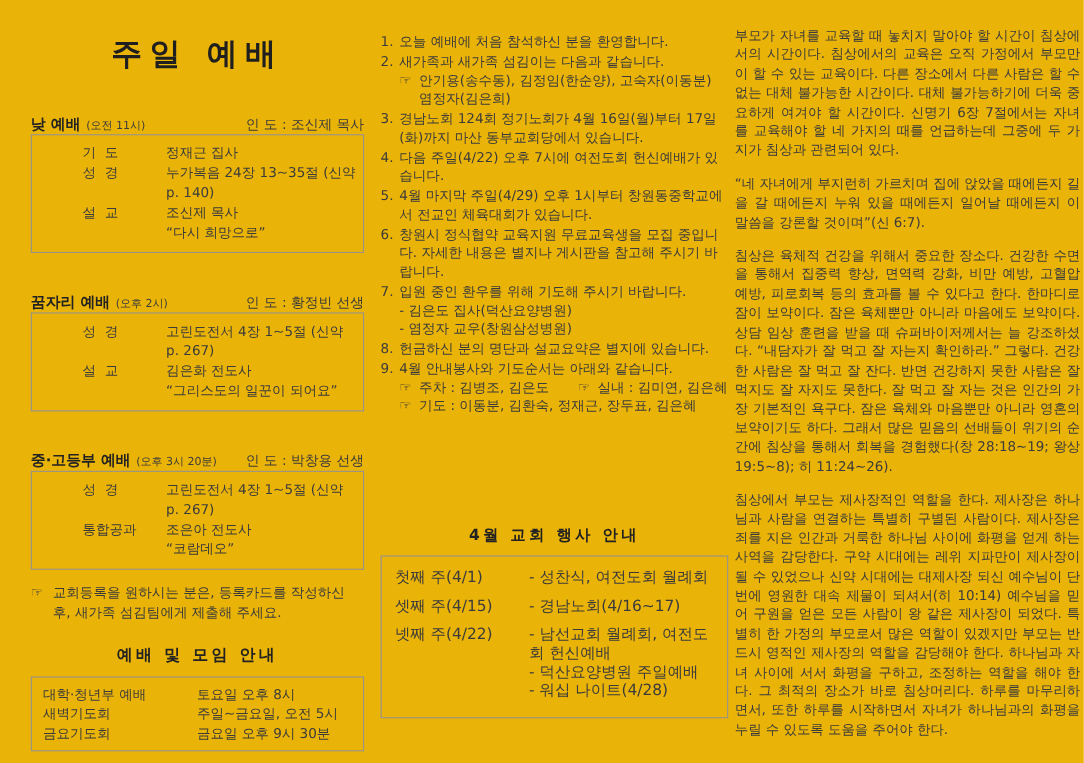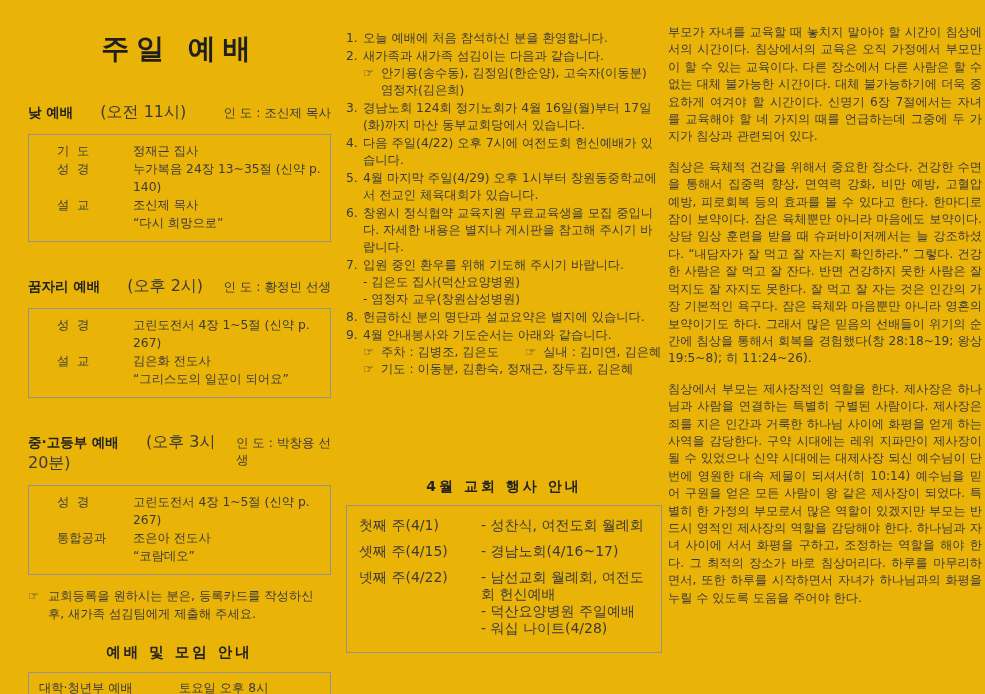--- a/index.html
+++ b/index.html
@@ -16,23 +16,23 @@
 
   .col-title {
     text-align:center; font-weight:bold; color:#1f1f1f;
     font-size:28px; letter-spacing:7px; margin-top:30px; white-space:nowrap;
   }
   .col-right .col-title { font-size:26px; letter-spacing:2px; }
 
   
   .svc-head { display:flex; justify-content:space-between; align-items:baseline; margin-top:34px; }
   .svc-name { font-weight:bold; font-size:13.5px; color:#222; }
-  .svc-time { font-weight:normal; font-size:16px;margin-left:22px; }
+  .svc-time { font-weight:normal; font-size:10px; }
   .svc-leader { font-size:12.5px; }
-  .svc-box { border:1px solid #96938e; margin-top:11px; padding:7px 6px 9px 6px; }
+  .svc-box { border:1px solid #96938e; margin-top:0; padding:7px 6px 9px 24px; }
   .svc-row { display:flex; font-size:12.3px; line-height:18px; }
   .svc-label { width:76px; padding-left:22px; white-space:pre; flex:none; }
   .svc-value { flex:1; }
 
   .note { display:flex; font-size:12.3px; line-height:18px; margin-top:12px; }
   .note .hand { width:20px; flex:none; }
   .note-text { flex:1; }
 
   .tbl-title { text-align:center; font-weight:bold; font-size:14.5px; letter-spacing:3px; color:#222; margin-top:20px; }
   .tbl { border:1px solid #96938e; margin-top:10px; padding:6px 10px; }
@@ -268,19 +268,20 @@
           <div class="ev">- 워십 나이트(4/28)</div>
         </div>
       </div>
 
     </div>
   </div>
 
   <div class="col col-right">
     <div class="essay">
       <p>부모가 자녀를 교육할 때 놓치지 말아야 할 시간이 침상에서의 시간이다. 침상에서의 교육은 오직 가정에서 부모만이 할 수 있는 교육이다. 다른 장소에서 다른 사람은 할 수 없는 대체 불가능한 시간이다. 대체 불가능하기에 더욱 중요하게 여겨야 할 시간이다. 신명기 6장 7절에서는 자녀를 교육해야 할 네 가지의 때를 언급하는데 그중에 두 가지가 침상과 관련되어 있다.</p>
+      <p>“네 자녀에게 부지런히 가르치며 집에 앉았을 때에든지 길을 갈 때에든지 누워 있을 때에든지 일어날 때에든지 이 말씀을 강론할 것이며”(신 6:7).</p>
       <p>침상은 육체적 건강을 위해서 중요한 장소다. 건강한 수면을 통해서 집중력 향상, 면역력 강화, 비만 예방, 고혈압 예방, 피로회복 등의 효과를 볼 수 있다고 한다. 한마디로 잠이 보약이다. 잠은 육체뿐만 아니라 마음에도 보약이다. 상담 임상 훈련을 받을 때 슈퍼바이저께서는 늘 강조하셨다. “내담자가 잘 먹고 잘 자는지 확인하라.” 그렇다. 건강한 사람은 잘 먹고 잘 잔다. 반면 건강하지 못한 사람은 잘 먹지도 잘 자지도 못한다. 잘 먹고 잘 자는 것은 인간의 가장 기본적인 욕구다. 잠은 육체와 마음뿐만 아니라 영혼의 보약이기도 하다. 그래서 많은 믿음의 선배들이 위기의 순간에 침상을 통해서 회복을 경험했다(창 28:18~19; 왕상 19:5~8); 히 11:24~26).</p>
       <p>침상에서 부모는 제사장적인 역할을 한다. 제사장은 하나님과 사람을 연결하는 특별히 구별된 사람이다. 제사장은 죄를 지은 인간과 거룩한 하나님 사이에 화평을 얻게 하는 사역을 감당한다. 구약 시대에는 레위 지파만이 제사장이 될 수 있었으나 신약 시대에는 대제사장 되신 예수님이 단번에 영원한 대속 제물이 되셔서(히 10:14) 예수님을 믿어 구원을 얻은 모든 사람이 왕 같은 제사장이 되었다. 특별히 한 가정의 부모로서 많은 역할이 있겠지만 부모는 반드시 영적인 제사장의 역할을 감당해야 한다. 하나님과 자녀 사이에 서서 화평을 구하고, 조정하는 역할을 해야 한다. 그 최적의 장소가 바로 침상머리다. 하루를 마무리하면서, 또한 하루를 시작하면서 자녀가 하나님과의 화평을 누릴 수 있도록 도움을 주어야 한다.</p>
 
     </div>
   </div>
 
 </div>
 
 </body></html>

